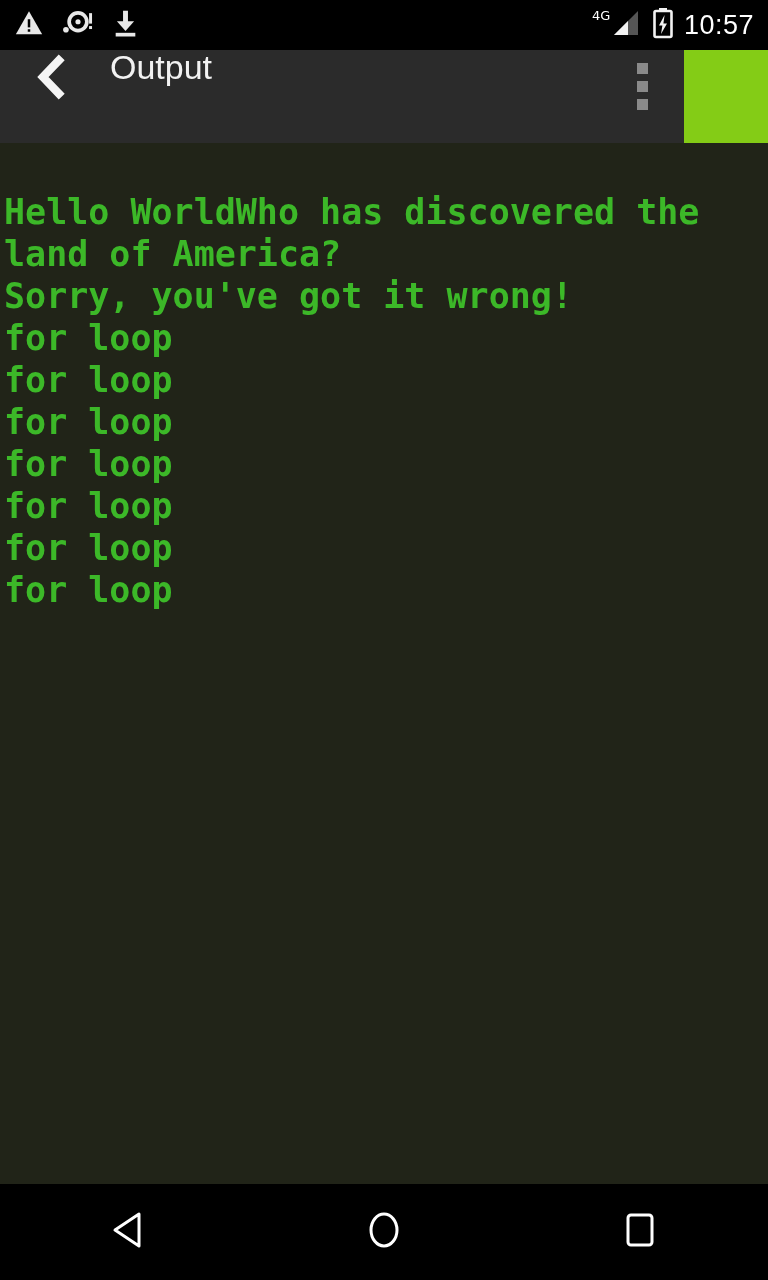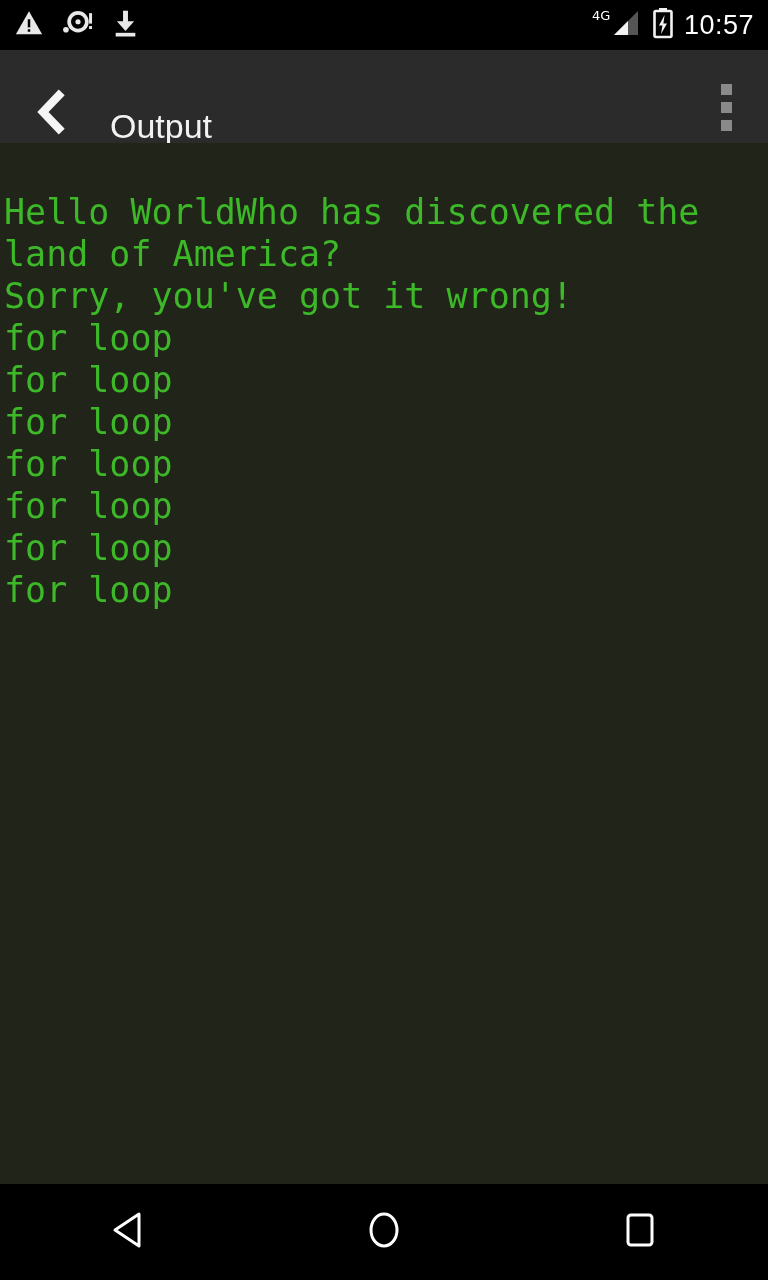--- a/index.html
+++ b/index.html
@@ -31,23 +31,23 @@
     font-size:27px;
     font-weight:400;
     letter-spacing:0.5px;
     line-height:1;
     font-family:"Liberation Sans", sans-serif;
   }
 
   
   .app-bar {
     position:absolute; left:0; top:50px;
-    width:768px; height:93px;
+    width:684px; height:93px;
     background:#2b2b2b;
-    display:flex; align-items:flex-end;
+    display:flex; align-items:flex-start;
     padding:0 14px 0 22px;
   }
   .back-btn {
     width:58px; height:58px;
     display:flex; align-items:center; justify-content:center;
     flex:0 0 auto;
   }
   .app-title {
     color:#f2f2f2;
     font-size:34px;
@@ -68,20 +68,21 @@
     background:#8a8a8a;
   }
 
   
   .console {
     position:absolute; left:0; top:143px;
     width:768px; height:1041px;
     background:#212418;
     padding:48px 6px 0 4px;
     overflow:hidden;
+    font-weight:bold;
   }
   .console-text {
     color:#3cb828;
     font-family:"DejaVu Sans Mono", monospace;
     font-size:35px;
     line-height:42px;
     white-space:pre-wrap;
     word-break:break-word;
     letter-spacing:0px;
   }

